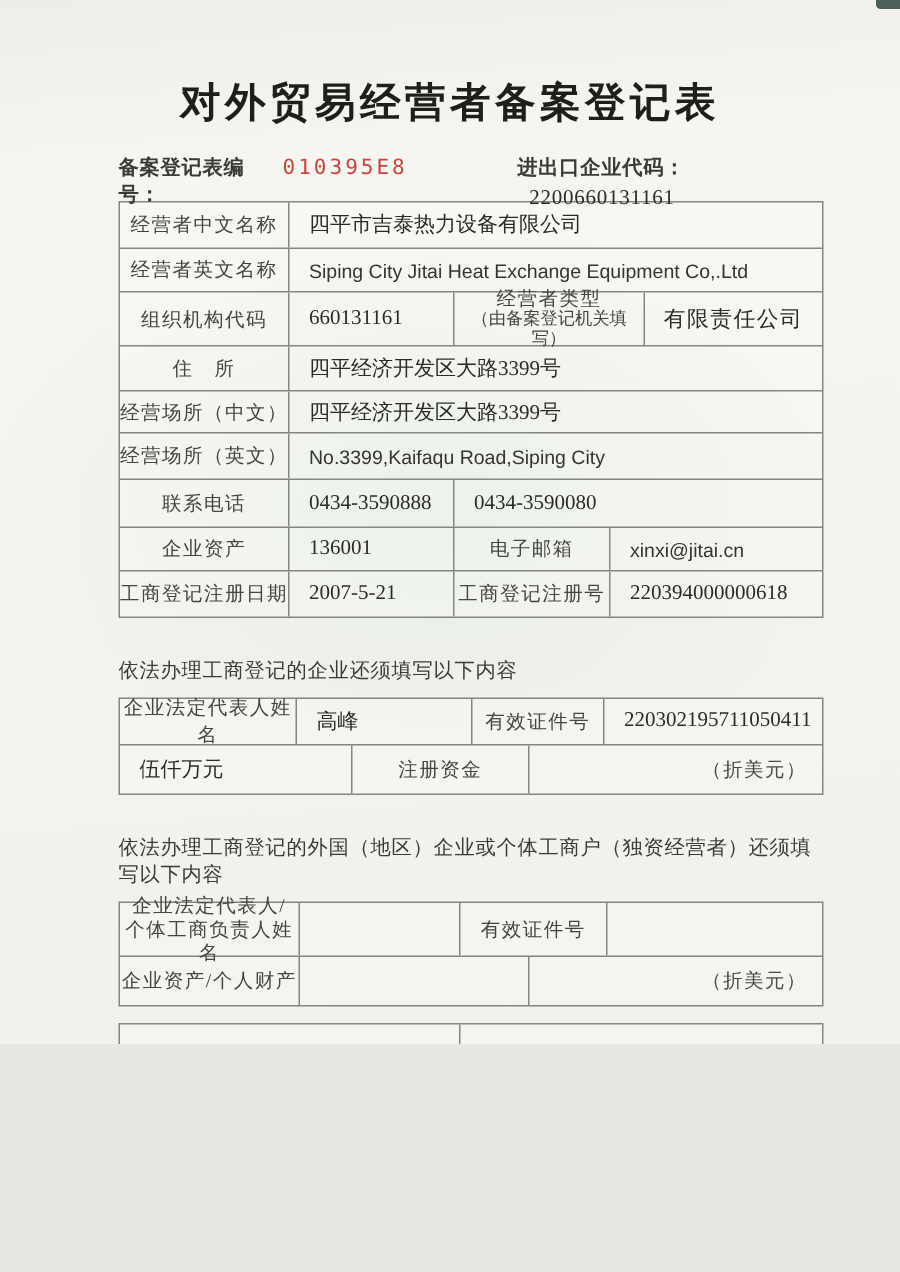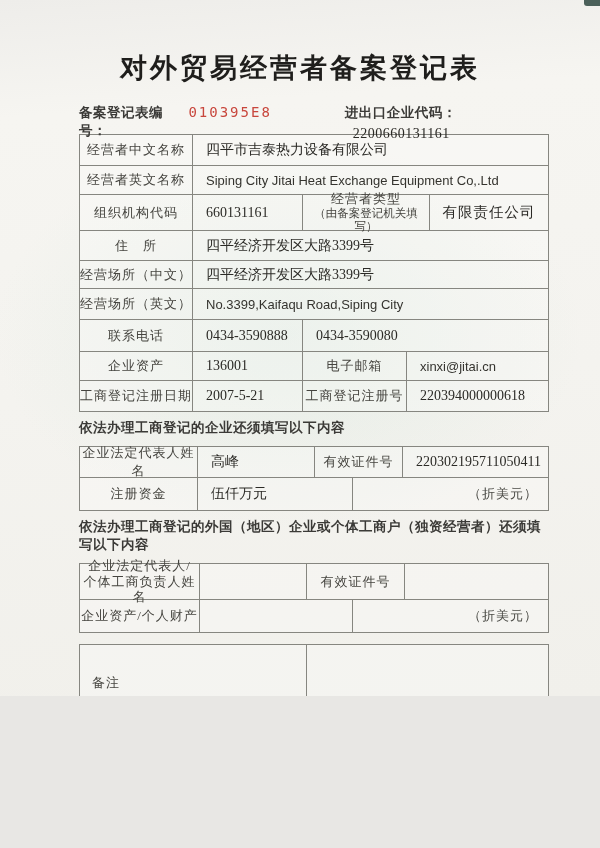--- a/index.html
+++ b/index.html
@@ -46,21 +46,21 @@
   .val.ctr { justify-content:center; padding-left:0; font-size:14.5px; letter-spacing:1px; }
   .usd { justify-content:flex-end; padding-right:10px; font-size:13px; color:#4a4a45; letter-spacing:1px; }
   .flex1 { flex:1; }
   .w113{width:113px} .w110{width:110px} .w104{width:104px} .w127{width:127px}
   .w118{width:118px} .w117{width:117px} .w88{width:88px} .w120{width:120px}
   .w107{width:107px} .w98{width:98px} .w153{width:153px} .w155{width:155px} .w227{width:227px}
   .h28{height:28px}.h29{height:29px}.h30{height:30px}.h31{height:31px}.h32{height:32px}.h36{height:36px}
   .remarks { height:71px; margin-top:11px; }
   .remarks .fcell { align-items:center; }
   .remarks .lab { justify-content:flex-start; flex-direction:row; padding:6px 0 0 12px; text-align:left; }
-  .sec-head { margin-top:7px; font-size:13.5px; font-weight:bold; letter-spacing:0.5px; color:#3b3a37; }
+  .sec-head { margin-top:26px; font-size:13.5px; font-weight:normal; letter-spacing:0.5px; color:#3b3a37; }
   .note { margin-top:11px; font-size:13px; font-weight:bold; letter-spacing:0.5px; color:#3b3a37; }
 
   .sign-block { margin-top:12px; text-align:right; }
   .authority { font-size:16px; font-weight:bold; letter-spacing:1px; color:#2e2d2a; margin-right:23px; }
   .seal-line { margin-top:17px; font-size:13px; font-weight:bold; letter-spacing:2px; color:#2e2d2a; }
 
   .stamp {
     position:absolute; left:371px; top:696px; width:150px; height:150px;
     mix-blend-mode:multiply; opacity:0.82;
   }
@@ -136,22 +136,22 @@
     <div class="sec-head">依法办理工商登记的企业还须填写以下内容</div>
 
     <div class="ftable">
       <div class="frow h31">
         <div class="fcell lab w118">企业法定代表人姓名</div>
         <div class="fcell val w117">高峰</div>
         <div class="fcell lab w88">有效证件号</div>
         <div class="fcell val flex1">220302195711050411</div>
       </div>
       <div class="frow h32">
+        <div class="fcell val w155">伍仟万元</div>
         <div class="fcell lab w118">注册资金</div>
-        <div class="fcell val w155">伍仟万元</div>
         <div class="fcell usd flex1">（折美元）</div>
       </div>
     </div>
 
     <div class="sec-head">依法办理工商登记的外国（地区）企业或个体工商户（独资经营者）还须填写以下内容</div>
 
     <div class="ftable">
       <div class="frow h36">
         <div class="fcell lab w120">
           <div class="l1">企业法定代表人/</div>

